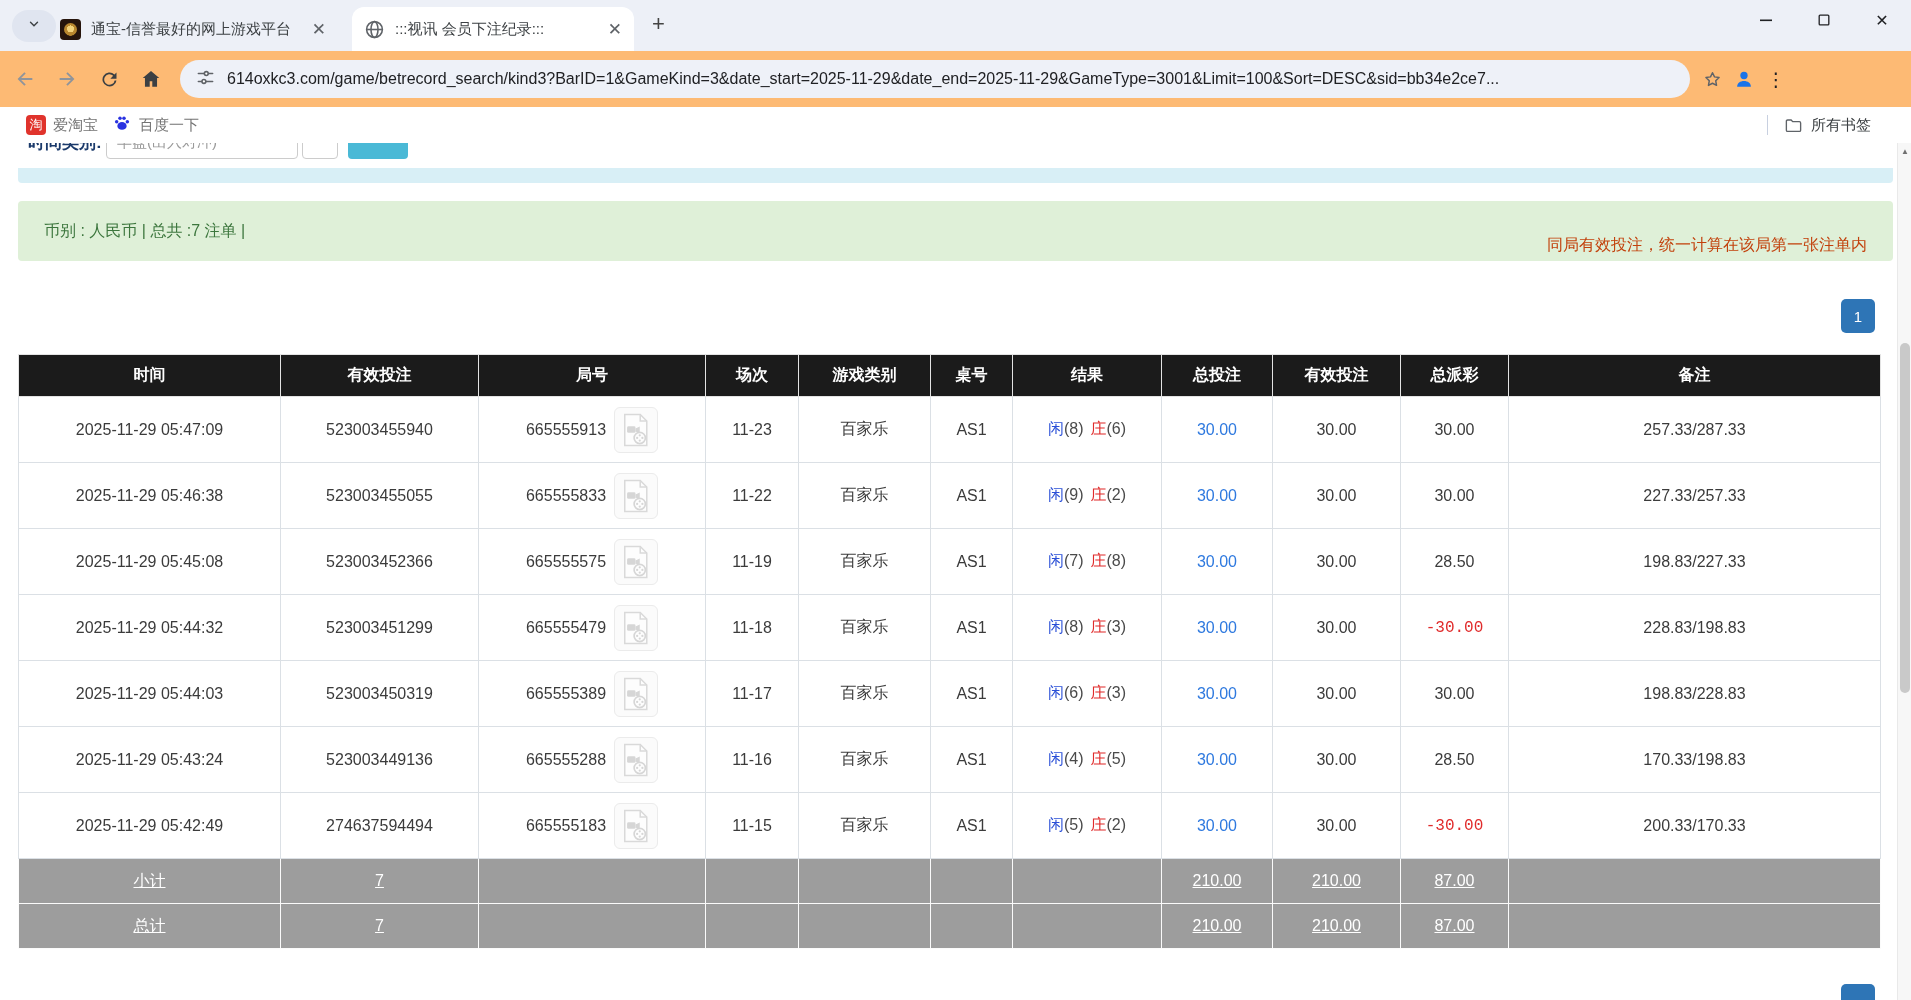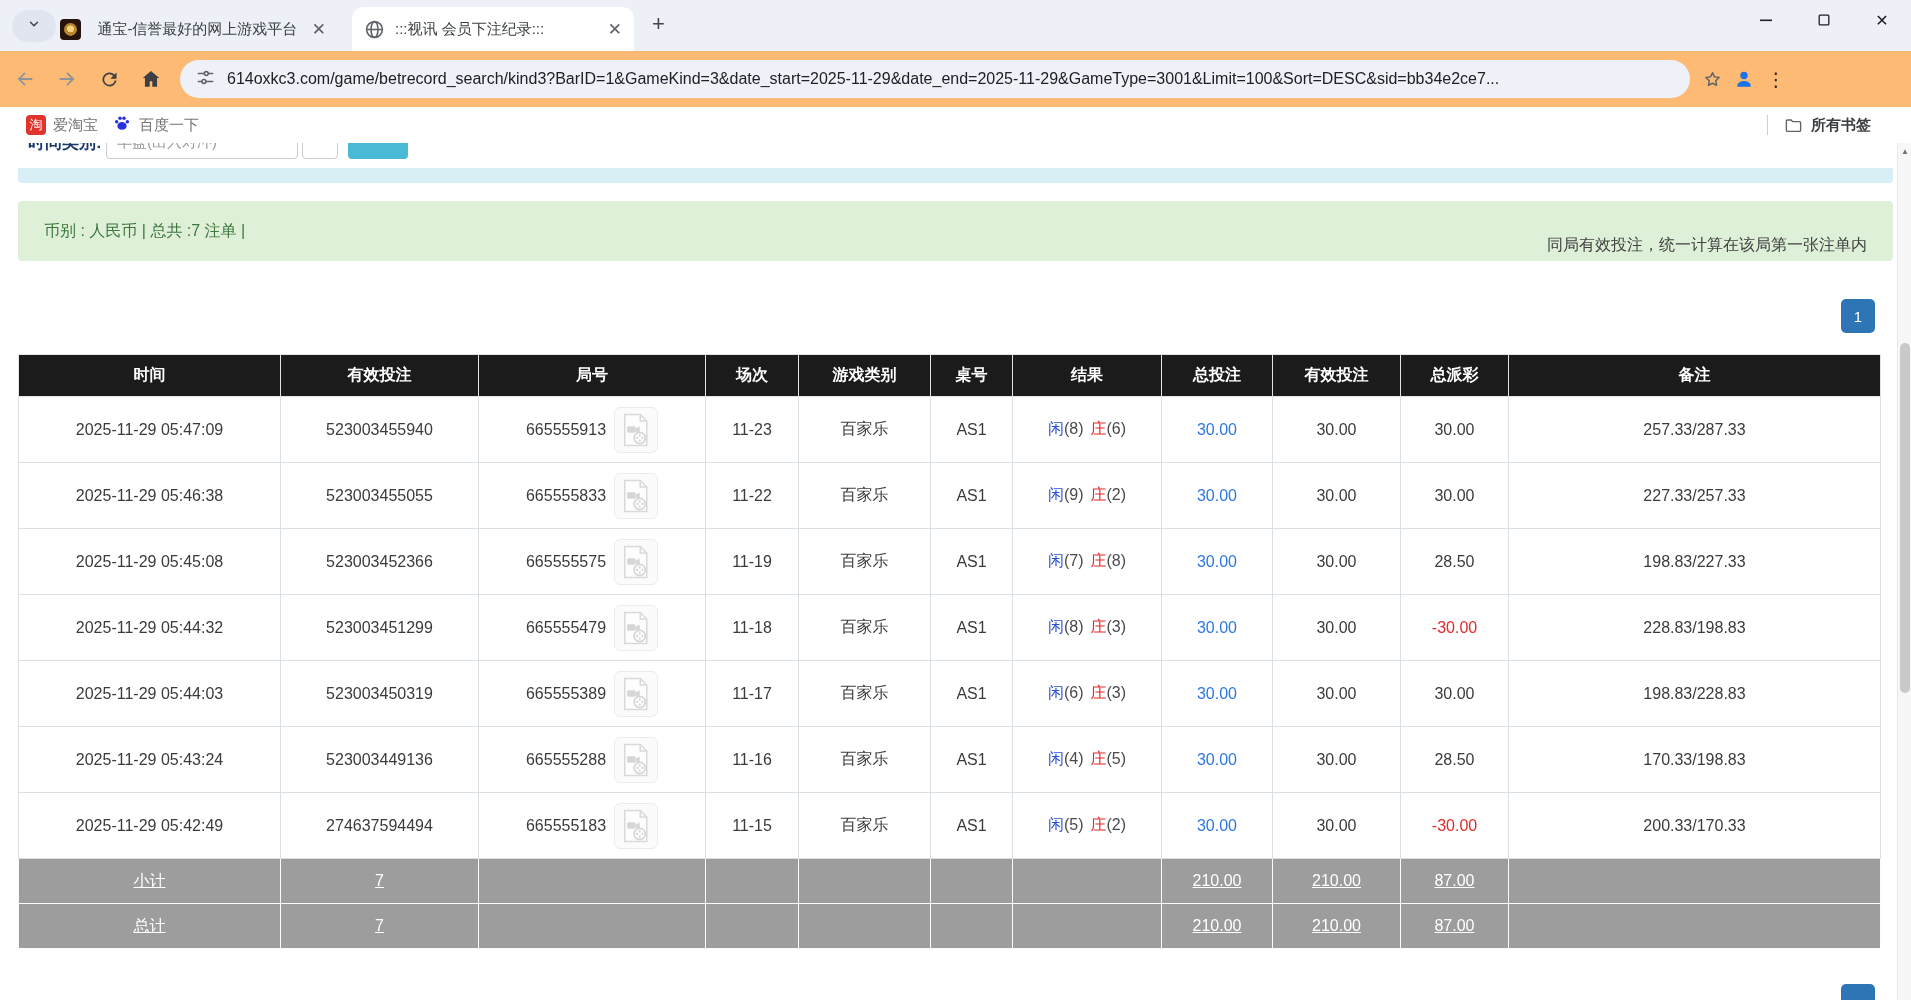--- a/index.html
+++ b/index.html
@@ -5,21 +5,21 @@
   * { margin:0; padding:0; box-sizing:border-box; }
   html,body { width:1911px; height:1000px; overflow:hidden; background:#fff;
               font-family:"Liberation Sans","DejaVu Sans",sans-serif; }
 
   
   .tabstrip { position:relative; height:51px; background:#edf0f7; }
   .tab-search { position:absolute; left:12px; top:10px; width:44px; height:32px;
                 border-radius:16px; background:#e0e5f0; display:flex; align-items:center;
                 justify-content:center; cursor:pointer; }
   .tab { position:absolute; top:7px; height:44px; display:flex; align-items:center; padding:0 12px; }
-  .tab-inactive { left:48px; width:290px;text-align:center; }
+  .tab-inactive { left:48px; width:290px; }
   .tab-active { left:352px; width:282px; background:#fff; border-radius:12px 12px 0 0; }
   .tab .favicon { width:21px; height:21px; margin-right:10px; flex:0 0 auto; }
   .fav-casino { border-radius:4px; background:#26140c; position:relative; }
   .fav-casino::after { content:""; position:absolute; left:4px; top:4px; width:13px; height:13px;
                        border-radius:50%; background:radial-gradient(circle at 50% 45%, #f3d27a 0 35%, #b8862e 36% 70%, #6e4a14 71%); }
   .tab-title { font-size:15px; color:#3c4043; white-space:nowrap; overflow:hidden;
                text-overflow:ellipsis; flex:1; }
   .tab-close { font-size:17px; color:#5f6368; margin-left:8px; cursor:pointer; line-height:1; }
   .newtab-btn { position:absolute; left:652px; top:13px; font-size:22px; color:#444;
                 cursor:pointer; line-height:1; }
@@ -37,21 +37,21 @@
   .toolbar-right { display:flex; align-items:center; margin-left:6px; }
   .tb-ico { width:32px; height:32px; display:flex; align-items:center; justify-content:center;
             cursor:pointer; }
   .dots { font-size:19px; color:#202124; letter-spacing:0; }
 
   .bookmarks { height:36px; background:#fff; display:flex; align-items:center; padding:0 12px; }
   .bm-item { display:flex; align-items:center; margin-left:14px; cursor:pointer; }
   .bm-item .bm-label { font-size:15px; color:#737373; margin-left:7px; }
   .bm-tao { width:20px; height:20px; border-radius:4px; background:#e0332c; color:#fff;
             font-size:13px; display:flex; align-items:center; justify-content:center; }
-  .bm-right { margin-left:auto; display:flex; align-items:center;font-weight:bold; }
+  .bm-right { margin-left:auto; display:flex; align-items:center; }
   .bm-divider { width:1px; height:20px; background:#c8d0e0; margin-right:16px; }
   .bm-all { display:flex; align-items:center; cursor:pointer; margin-right:28px; }
   .bm-all span { font-size:15px; color:#3c4043; margin-left:8px; }
 
   
   .page { position:relative; height:857px; background:#fff; }
 
   .filter-strip { position:relative; height:40px; overflow:hidden; }
   .filter-label { position:absolute; left:28px; top:-12px; font-size:17px; font-weight:bold;
                   color:#1b3a6b; }
@@ -61,21 +61,21 @@
   .filter-select { position:absolute; left:302px; top:-17px; width:36px; height:33px;
                    border:1px solid #ccc; border-radius:4px; background:#fff; }
   .filter-btn { position:absolute; left:348px; top:-20px; width:60px; height:36px;
                 background:#4ab9d6; border:none; border-radius:4px; cursor:pointer; }
   .filter-panel-bottom { position:absolute; left:18px; right:18px; top:25px; height:15px;
                          background:#d8eff6; border-radius:0 0 4px 4px; }
 
   .summary-bar { margin:18px 18px 0 18px; height:60px; background:#dff0d8; border-radius:4px;
                  display:flex; align-items:center; justify-content:space-between; padding:0 26px; }
   .summary-left { font-size:16px; color:#3c763d; }
-  .summary-right { font-size:16px; color:#404040;margin-top:28px; }
+  .summary-right { font-size:16px; color:#c2410c;margin-top:28px; }
 
   .pager-top { position:relative; height:93px; }
   .page-btn { position:absolute; right:36px; top:38px; width:34px; height:34px;
               background:#2e75b6; color:#fff; border:none; border-radius:5px; font-size:15px;
               display:flex; align-items:center; justify-content:center; cursor:pointer; }
 
   table.bets { margin-left:18px; width:1862px; border-collapse:collapse; table-layout:fixed; }
   table.bets th { background:#1b1b1b; color:#fff; font-size:16px; font-weight:bold;
                   height:42px; border:1px solid #e3e3e3; text-align:center; }
   table.bets td { height:66px; text-align:center; font-size:16px; color:#3b3b3b;
@@ -83,21 +83,21 @@
   table.bets tfoot td { height:45px; background:#9d9d9d; color:#fff; border:1px solid #fbfbfb;
                         font-size:16px;text-decoration:underline; }
   .round-wrap { display:inline-flex; align-items:center; gap:8px; }
   .video-btn { width:44px; height:46px; background:#fbfbfb; border:1px solid #ebebeb;
                border-radius:6px; display:inline-flex; align-items:center; justify-content:center;
                cursor:pointer; }
   .res-p { color:#2a4fd7; }
   .res-b { color:#e02b2b; margin-left:7px; }
   .res-n { color:#4a4a4a; }
   .bet-link { color:#2e79df; text-decoration:none; cursor:pointer; }
-  td.payout.neg { color:#e02b2b; }
+  td.payout.neg { color:#e02b2b;font-family:Liberation Mono, monospace; }
 
   .pager-bottom { position:absolute; left:1841px; top:984px; width:34px; height:34px;
                   background:#2e75b6; border:none; border-radius:5px; cursor:pointer; }
 
   
   .scrollbar { position:absolute; right:0; top:143px; width:14px; height:857px;
                background:#f7f7f7; border-left:1px solid #e9e9e9; }
   .sb-up { position:absolute; top:4px; left:0; width:14px; text-align:center; font-size:8px;
            color:#707070; cursor:pointer; }
   .sb-thumb { position:absolute; top:200px; left:2px; width:10px; height:350px;

